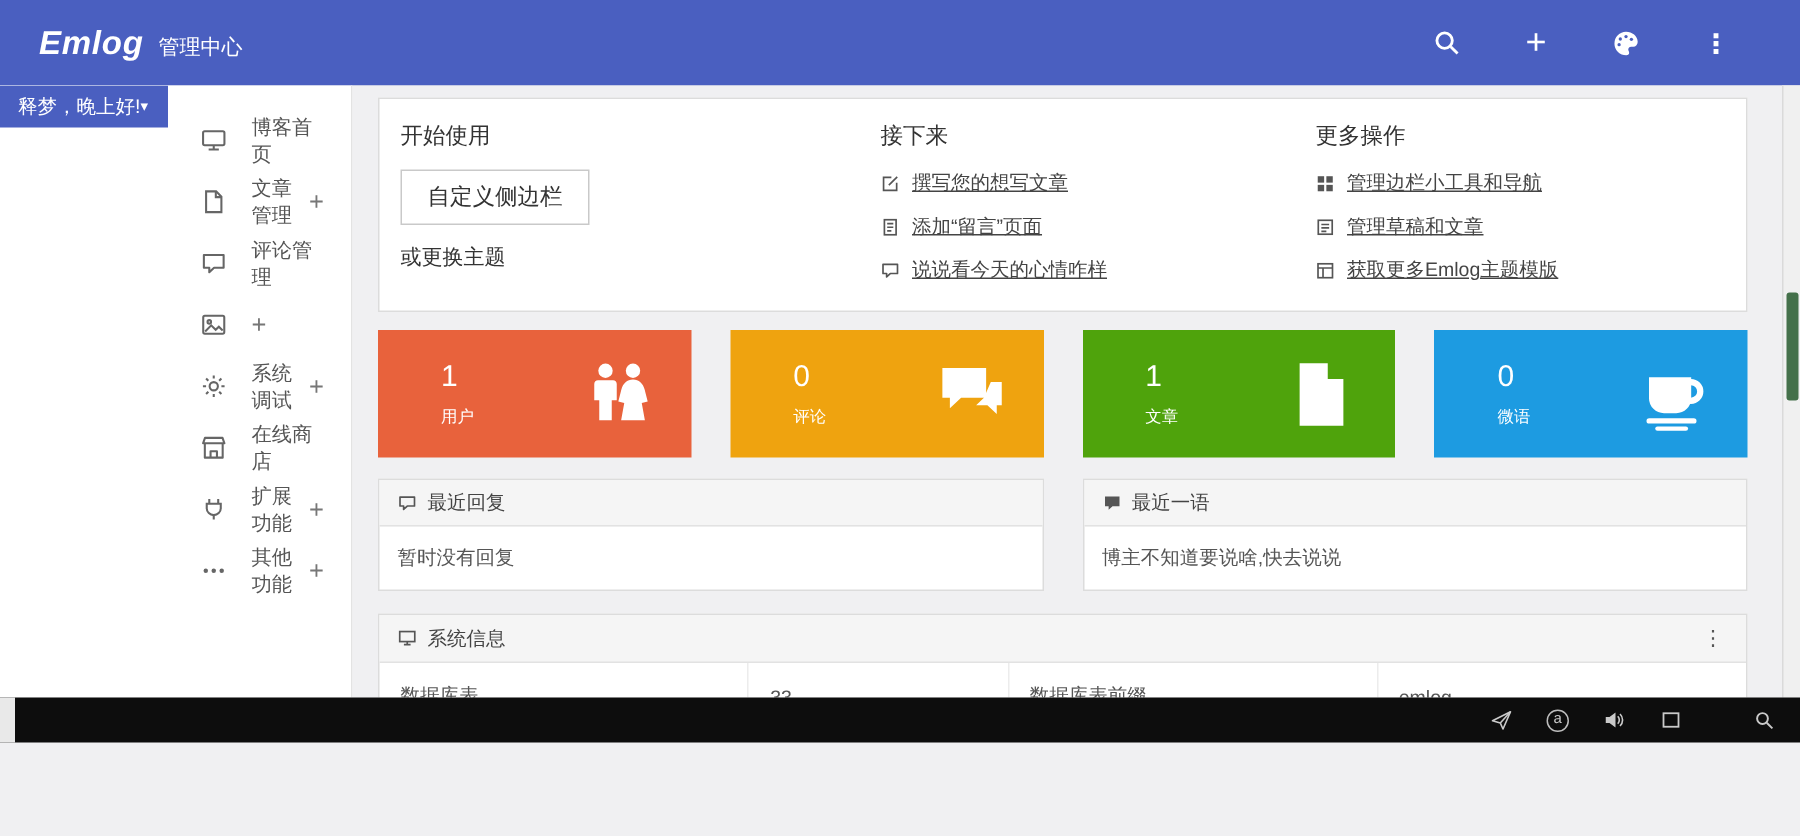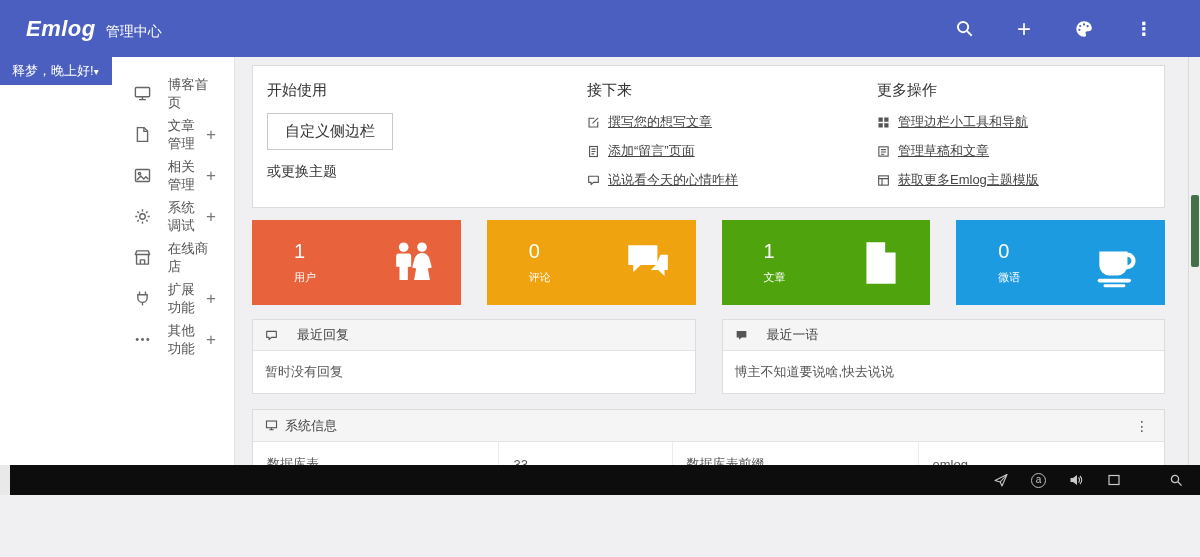--- a/index.html
+++ b/index.html
@@ -67,21 +67,21 @@
   .stats { display:flex; gap:26px; margin-bottom:14px; }
   .stat { flex:1; height:85px; display:flex; align-items:center; justify-content:space-between;
           padding:0 24px 0 42px; color:#fff; cursor:pointer; }
   .stat-num { font-size:20px; margin-bottom:7px; }
   .stat-label { font-size:11px; }
   .stat-icon svg { width:50px; height:50px; display:block; }
 
   .panels { display:flex; gap:26px; margin-bottom:15px; }
   .panel { flex:1; border:1px solid #dcdcdc; background:#fff; }
   .panel-head { height:31px; background:#f5f5f5; border-bottom:1px solid #e2e2e2;
-                display:flex; align-items:center; gap:19px; padding:0 12px; font-size:13px; color:#444; }
+                display:flex; align-items:center; gap:7px; padding:0 12px; font-size:13px; color:#444; }
   .ph-icon svg { width:13px; height:13px; display:block; }
   .panel-body { padding:12px; font-size:13px; color:#555; }
 
   .sys-head { height:32px; background:#f5f5f5; border-bottom:1px solid #e2e2e2;
               display:flex; align-items:center; justify-content:space-between;
               padding:0 12px; font-size:13px; color:#444; }
   .sys-head-left { display:flex; align-items:center; gap:7px; }
   .sys-kebab { cursor:pointer; color:#555; font-size:14px; padding:0 3px; }
   table.sys { width:100%; border-collapse:collapse; font-size:13px; color:#555; table-layout:fixed; }
   .sys td { height:45px; padding:0 14px; border-bottom:1px solid #ececec; }
@@ -166,30 +166,37 @@
           <span class="mi-icon">
             <svg viewBox="0 0 16 16" fill="none" stroke="#666" stroke-width="1.3">
                 <path d="M3.2 1.5h6.3l3.3 3.3v9.7H3.2z"></path>
                 <path d="M9.3 1.7v3.4h3.4"></path>
               </svg>
           </span>
           <span class="mi-label">文章管理</span>
           <span class="mi-plus">+</span>
         </div>
 
+        <div class="menu-item">
+          <span class="mi-icon">
+            <svg viewBox="0 0 16 16" fill="none" stroke="#666" stroke-width="1.3" stroke-linejoin="round">
+                <path d="M1.8 2.8h12.4v8H8.2l-3 2.8v-2.8H1.8z"></path>
+              </svg>
+          </span>
+          <span class="mi-label">评论管理</span>
+        </div>
 
         <div class="menu-item">
           <span class="mi-icon">
             <svg viewBox="0 0 16 16" fill="none" stroke="#666" stroke-width="1.3">
                 <rect x="1.4" y="2.4" width="13.2" height="11.2" rx="1"></rect>
                 <circle cx="5.2" cy="6.2" r="1.1"></circle>
                 <path d="M2.6 12.2l3.8-3.8 2.8 2.8 2-2 2.4 2.4"></path>
               </svg>
           </span>
-          <span class="mi-label">相关管理</span>
           <span class="mi-plus">+</span>
         </div>
 
         <div class="menu-item">
           <span class="mi-icon">
             <svg viewBox="0 0 16 16" fill="none" stroke="#666" stroke-width="1.3">
                 <circle cx="8" cy="8" r="2.6"></circle>
                 <path d="M8 1.2v2M8 12.8v2M1.2 8h2M12.8 8h2M3.2 3.2l1.4 1.4M11.4 11.4l1.4 1.4M12.8 3.2l-1.4 1.4M4.6 11.4l-1.4 1.4"></path>
               </svg>
           </span>

